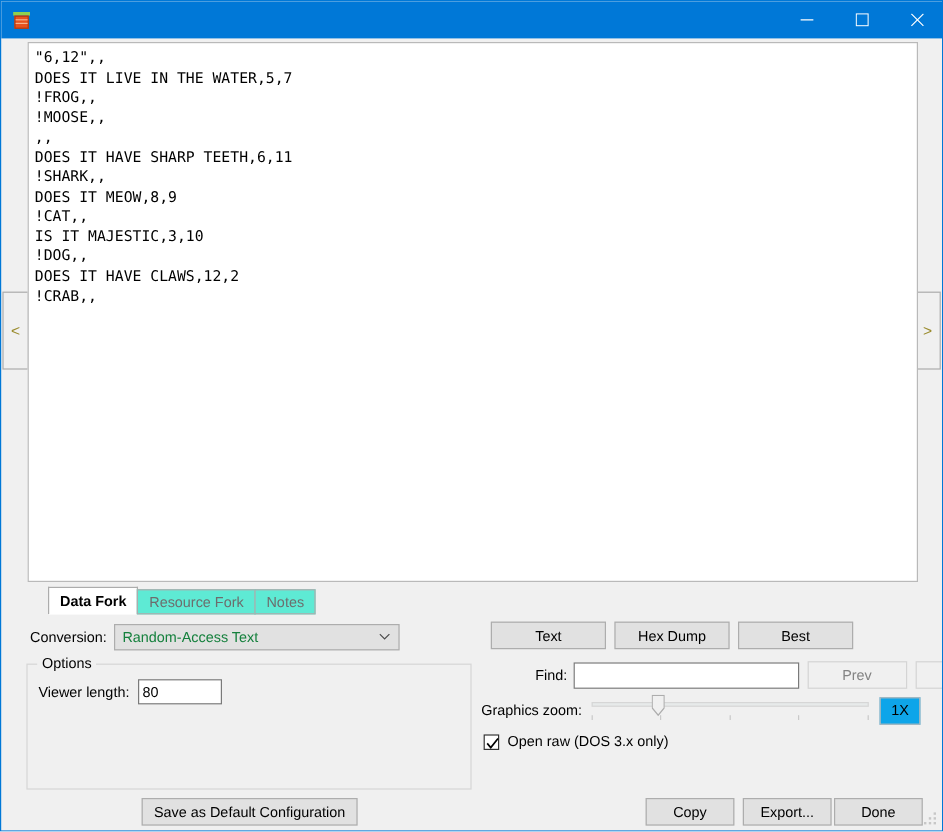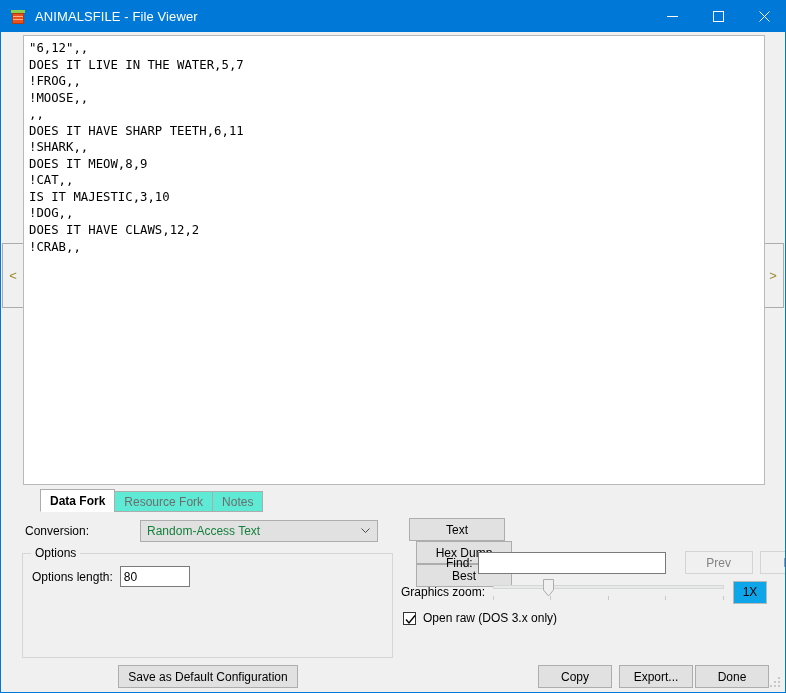--- a/index.html
+++ b/index.html
@@ -158,21 +158,20 @@
     border-bottom: 1px solid #ffffff;
   }
 
   
   .conv-row {
     position: absolute;
     left: 24px;
     top: 519px;
     display: flex;
     align-items: center;
-    gap: 45px;
   }
   .conv-label { font-size: 12px; color: #000; margin-right: 6px; }
   .combo {
     width: 238px;
     height: 22px;
     box-sizing: border-box;
     background: #e1e1e1;
     border: 1px solid #adadad;
     display: flex;
     align-items: center;
@@ -229,21 +228,20 @@
     align-items: center;
   }
   .reclen-input { width: 70px; }
 
   
   .btnrow-top {
     position: absolute;
     left: 408px;
     top: 517px;
     display: flex;
-    flex-direction: column;
   }
   .btn {
     box-sizing: border-box;
     background: #e1e1e1;
     border: 1px solid #adadad;
     font-size: 12px;
     color: #000;
     display: flex;
     align-items: center;
     justify-content: center;
@@ -257,21 +255,21 @@
 
   .find-row {
     position: absolute;
     left: 400px;
     top: 550px;
     display: flex;
     align-items: center;
   }
   .find-label { font-size: 12px; margin-right: 5px; margin-left: 45px; }
   .find-input { width: 188px; height: 22px; }
-  .btn-prev { width: 68px; margin-left: 19px; }
+  .btn-prev { width: 83px; margin-left: 7px; }
   .btn-next { width: 72px; margin-left: 7px; }
 
   .zoom-row {
     position: absolute;
     left: 400px;
     top: 578px;
     display: flex;
     align-items: center;
   }
   .zoom-label { font-size: 12px; margin-right: 8px; }
@@ -392,21 +390,20 @@
 
 <div id="app">
 
   <div class="titlebar">
     <div class="title-icon">
       <div class="ic-top"></div>
       <div class="ic-body"></div>
       <div class="ic-line1"></div>
       <div class="ic-line2"></div>
     </div>
-    <div class="title-text">ANIMALSFILE - File Viewer</div>
     <div class="win-controls">
       <div class="win-btn">
         <svg width="11" height="11" viewBox="0 0 11 11">
             <path d="M0 5.5 H11" stroke="#ffffff" stroke-width="1"></path>
           </svg>
       </div>
       <div class="win-btn">
         <svg width="11" height="11" viewBox="0 0 11 11">
             <rect x="0.5" y="0.5" width="10" height="10" fill="none" stroke="#ffffff" stroke-width="1"></rect>
           </svg>
@@ -460,21 +457,21 @@
       <span>Random-Access Text</span>
       <svg class="chev" viewBox="0 0 9 6">
         <path d="M0.5 0.5 L4.5 4.5 L8.5 0.5" fill="none" stroke="#4a4a4a" stroke-width="1"></path>
       </svg>
     </div>
   </div>
 
   <div class="groupbox">
     <span class="legend">Options</span>
     <div class="reclen-row">
-      <span class="reclen-label">Options length:</span>
+      <span class="reclen-label">Viewer length:</span>
       <div class="textbox reclen-input">
         <span>80</span>
       </div>
     </div>
   </div>
 
   <div class="btnrow-top">
     <div class="btn btn-text">
       <span>Text</span>
     </div>

